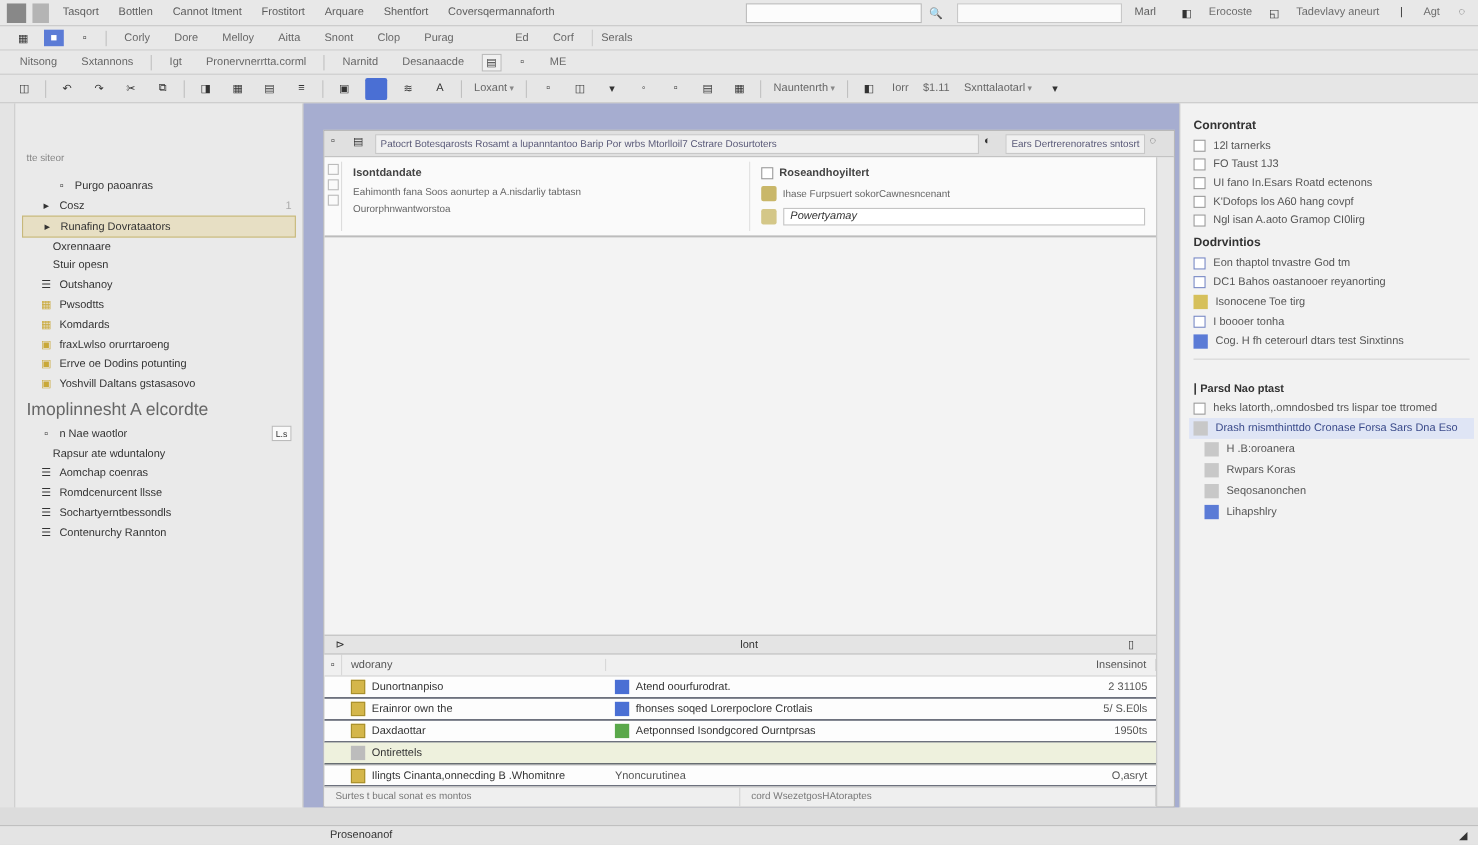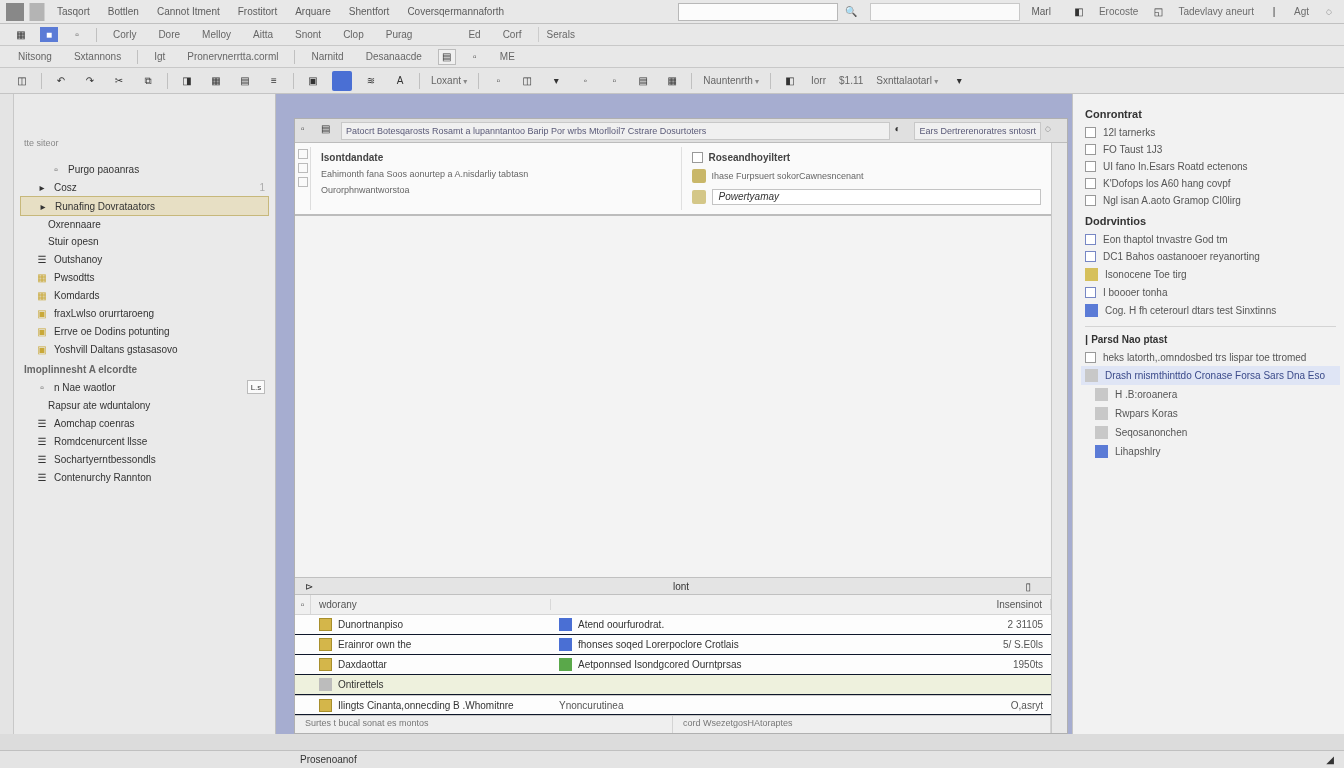--- a/index.html
+++ b/index.html
@@ -36,21 +36,21 @@
 
 
 .sidebar { width: 262px; background: #eaeaea; border-right: 1px solid #c0c0c0; padding-top: 40px; display: flex; flex-direction: column; }
 .sb-section-h { padding: 4px 10px; font-size: 9px; color: #888; }
 .sb-group { padding: 3px 14px; color: #777; }
 .sb-item { display: flex; align-items: center; gap: 6px; padding: 3px 10px 3px 22px; color: #555; }
 .sb-item.selected { background: #e7dfc4; border: 1px solid #c7b87b; margin: 0 6px; padding-left: 16px; }
 .sb-item .icn { width: 12px; height: 12px; display: flex; align-items: center; justify-content: center; }
 .sb-item.indent { padding-left: 34px; }
 .sb-badge { width: 18px; height: 14px; border: 1px solid #bbb; background: #fafafa; font-size: 8px; display: flex; align-items: center; justify-content: center; margin-left: auto; }
-.sb-hdr { padding: 6px 10px 2px; color: #666; font-weight: bold; font-size: 10px; }
+.sb-hdr { padding: 6px 10px 2px; color: #666; font-weight: normal; font-size: 16px; }
 
 
 .center { flex: 1; background: #a6add0; position: relative; padding-top: 42px; display: flex; }
 .doc-window { position: absolute; left: 18px; top: 24px; right: 4px; bottom: 0; background: #e6e6e6; border: 1px solid #b0b0b0; display: flex; flex-direction: column; }
 .doc-tabs { height: 24px; background: #e0e0e0; border-bottom: 1px solid #bcbcbc; display: flex; align-items: center; padding: 0 6px; gap: 4px; }
 .doc-tabs .tab { padding: 3px 4px; background: #f0f0f0; border: 1px solid #c8c8c8; font-size: 9px; color: #5a5a78; }
 .doc-tabs .tab.long { flex: 1; }
 .doc-tabs .tbicon { width: 16px; height: 16px; }
 .form-area { background: #fafafa; border-bottom: 2px solid #bcbcbc; padding: 4px 0; display: flex; }
 .form-col { flex: 1; padding: 2px 10px; }
@@ -448,21 +448,21 @@
       </div>
     <div class="rp-item">
         <span class="chk box"></span>
         <span class="txt">I boooer tonha</span>
       </div>
     <div class="rp-item">
         <span class="iconbox blue"></span>
         <span class="txt">Cog. H fh ceterourl dtars test Sinxtinns</span>
       </div>
 
-    <h3 style="border-top:1px solid #d4d4d4;margin-top:6px;padding-top:6px">| <span>Parsd Nao ptast</span></h3>
+    <h3 style="border-top:1px solid #d4d4d4;margin-top:6px;padding-top:20px">| <span>Parsd Nao ptast</span></h3>
     <div class="rp-item">
         <span class="chk"></span>
         <span class="txt">heks latorth,.omndosbed trs lispar toe ttromed</span>
       </div>
     <div class="rp-item selected">
         <span class="iconbox gry"></span>
         <span class="txt" style="color:#3a4a8a">Drash rnismthinttdo Cronase Forsa Sars Dna Eso</span>
       </div>
     <div class="rp-sub">
       <div class="rp-item">

